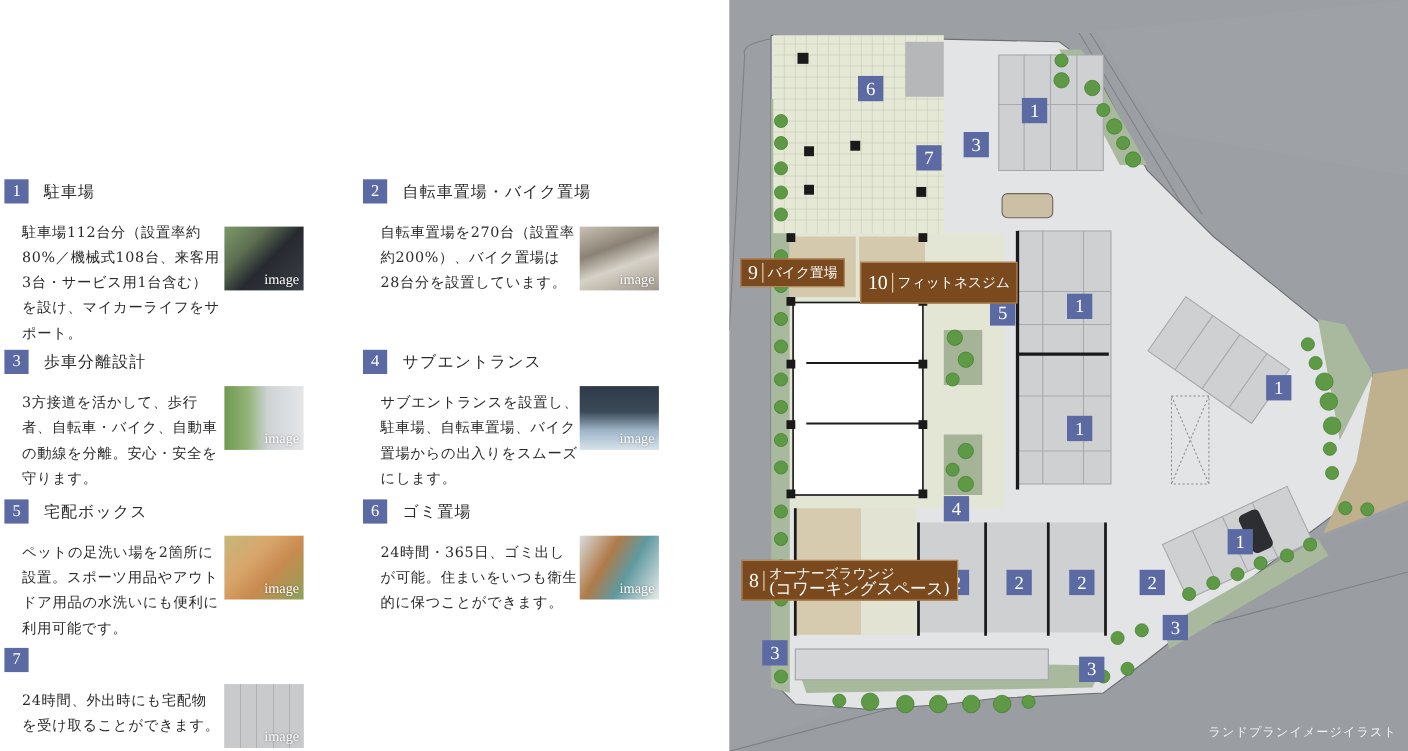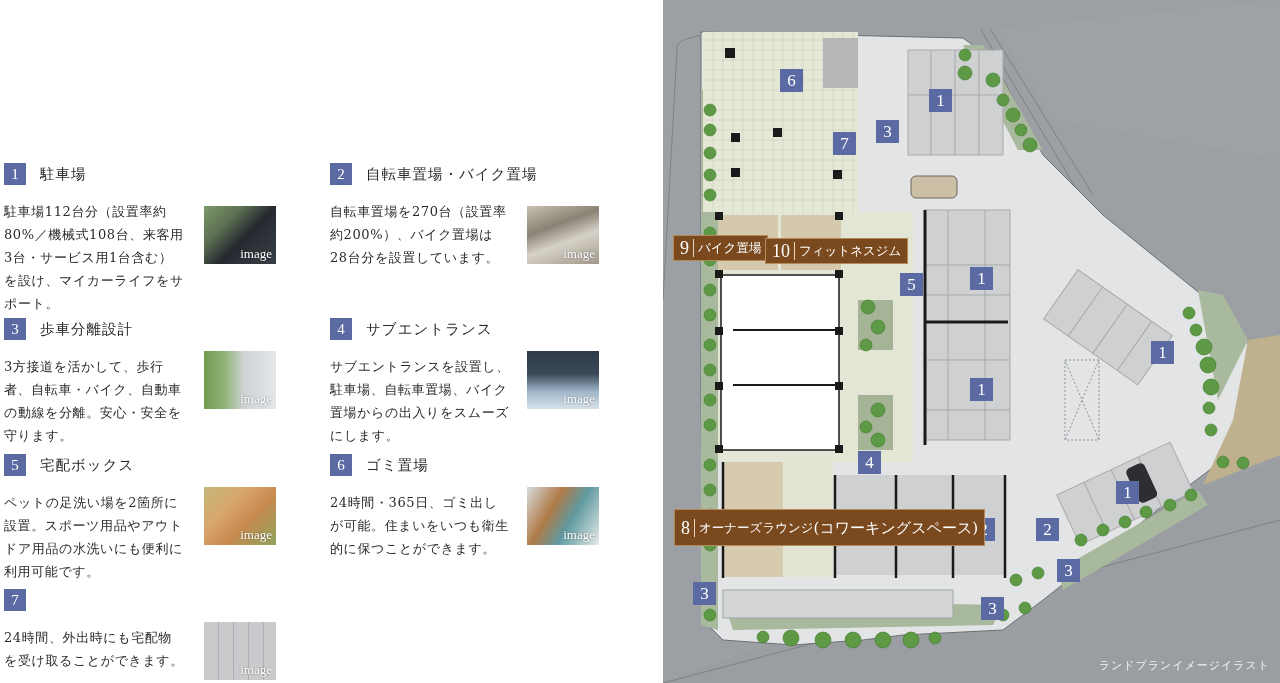--- a/index.html
+++ b/index.html
@@ -5,21 +5,21 @@
   * { margin: 0; padding: 0; box-sizing: border-box; }
   html, body { width: 1280px; height: 683px; overflow: hidden; background: #ffffff; }
   body { position: relative; font-family: "DejaVu Serif", "Liberation Serif", serif; color: #2a2a2a; }
 
   
   .features { position: absolute; left: 0; top: 0; width: 663px; height: 683px; background: #fff; }
   .feature { position: absolute; width: 300px; }
   .feature .head { display: flex; align-items: center; height: 24px; }
   .num-badge { width: 22px; height: 22px; background: #5b6aa3; color: #fff; font-family: "Liberation Serif", serif; font-size: 15px; display: flex; align-items: center; justify-content: center; }
   .feature .title { margin-left: 14px; font-size: 14.5px; letter-spacing: 1px; color: #2a2a2a; white-space: nowrap; }
-  .feature .desc { position: absolute; top: 38px; left: 0; width: 180px; font-size: 13px; line-height: 23px; letter-spacing: 0.6px; color: #2a2a2a; }
+  .feature .desc { position: absolute; top: 38px; left: 16px; width: 180px; font-size: 13px; line-height: 23px; letter-spacing: 0.6px; color: #2a2a2a; }
   .feature .thumb { position: absolute; top: 44px; left: 200px; width: 72px; height: 58px; overflow: hidden; }
   .thumb .imglabel { position: absolute; right: 4px; bottom: 2px; color: #fff; font-family: "Liberation Serif", serif; font-size: 13px; text-shadow: 0 0 2px rgba(0,0,0,.45); }
 
   
   .ph-driver { background: linear-gradient(135deg,#7c9a6a 0%,#5e7052 30%,#262a30 55%,#3a3e46 100%); }
   .ph-bike   { background: linear-gradient(160deg,#c9c2b4 0%,#8a8275 35%,#d7d2c8 60%,#9f978a 100%); }
   .ph-walk   { background: linear-gradient(90deg,#6f9a4f 0%,#93b479 30%,#cfd3d6 55%,#e4e6e8 100%); }
   .ph-shoes  { background: linear-gradient(180deg,#2e3a47 0%,#3b4a58 40%,#9fb6c9 70%,#d6e2ea 100%); }
   .ph-dogs   { background: linear-gradient(135deg,#c5b77a 0%,#d8a66c 35%,#c88a4f 60%,#8fa35b 100%); }
   .ph-trash  { background: linear-gradient(120deg,#d8dcdc 0%,#b07a48 35%,#5f9aa0 60%,#e8eaea 100%); }
@@ -304,26 +304,26 @@
   <div class="plan-badge" style="left:309px; top:518px;">2</div>
   <div class="plan-badge" style="left:373px; top:518px;">2</div>
   <div class="plan-badge" style="left:394px; top:559px;">3</div>
   <div class="plan-badge" style="left:30px; top:582px;">3</div>
   <div class="plan-badge" style="left:318px; top:597px;">3</div>
 
   <div class="room-label" style="left:10px; top:235px; height:26px;">
     <span class="rn">9</span>
     <span class="rt">バイク置場</span>
   </div>
-  <div class="room-label" style="left:102px; top:238px; height:26px;">
+  <div class="room-label" style="left:119px; top:238px; height:38px;">
     <span class="rn">10</span>
     <span class="rt">フィットネスジム</span>
   </div>
   <div class="room-label" style="left:11px; top:509px; height:37px;">
     <span class="rn">8</span>
-    <span style="display:flex; flex-direction:row;">
+    <span style="display:flex; flex-direction:column;">
       <span class="rt">オーナーズラウンジ</span>
       <span class="rt" style="font-size:15px;">(コワーキングスペース)</span>
     </span>
   </div>
 
   <div class="caption">ランドプランイメージイラスト</div>
 </section>
 
 </body></html>

